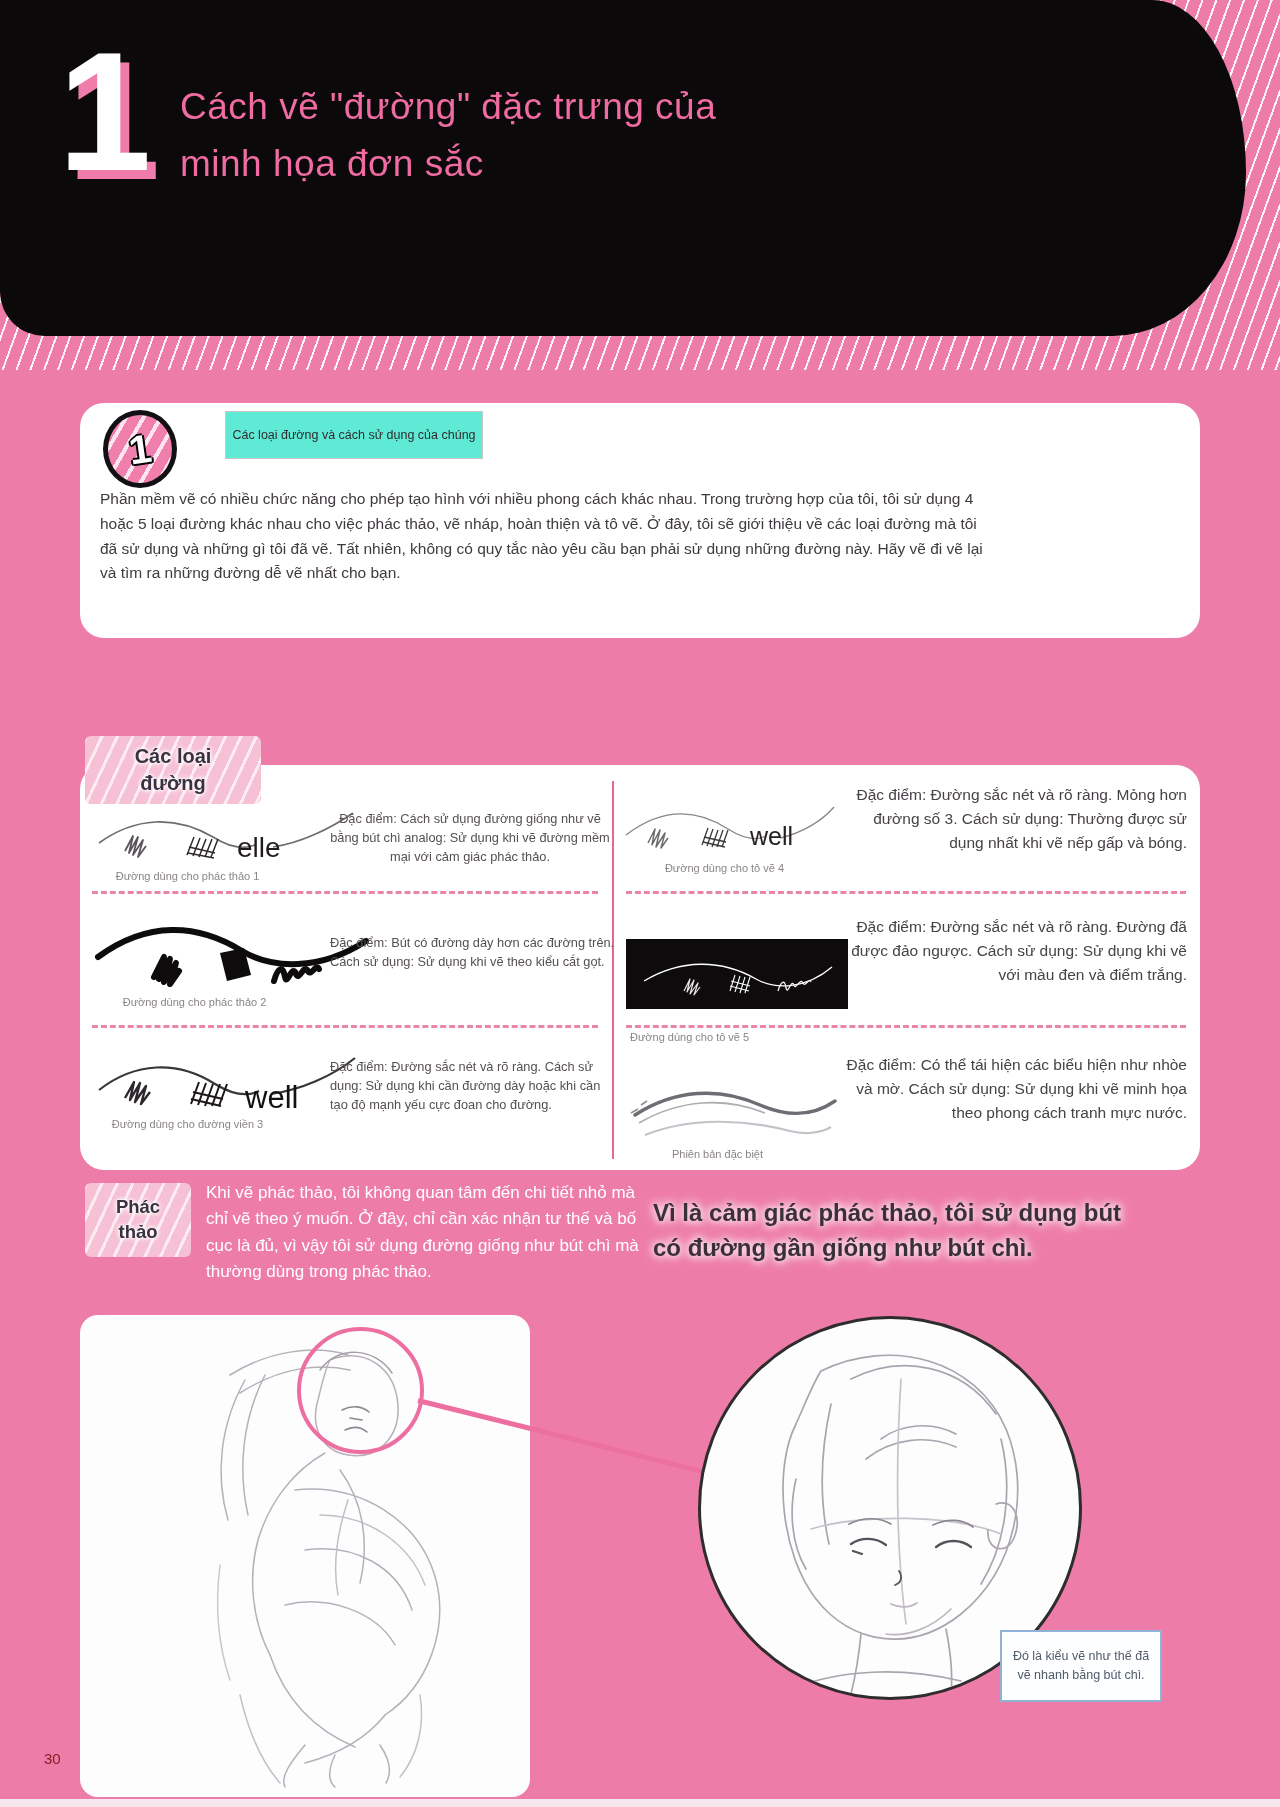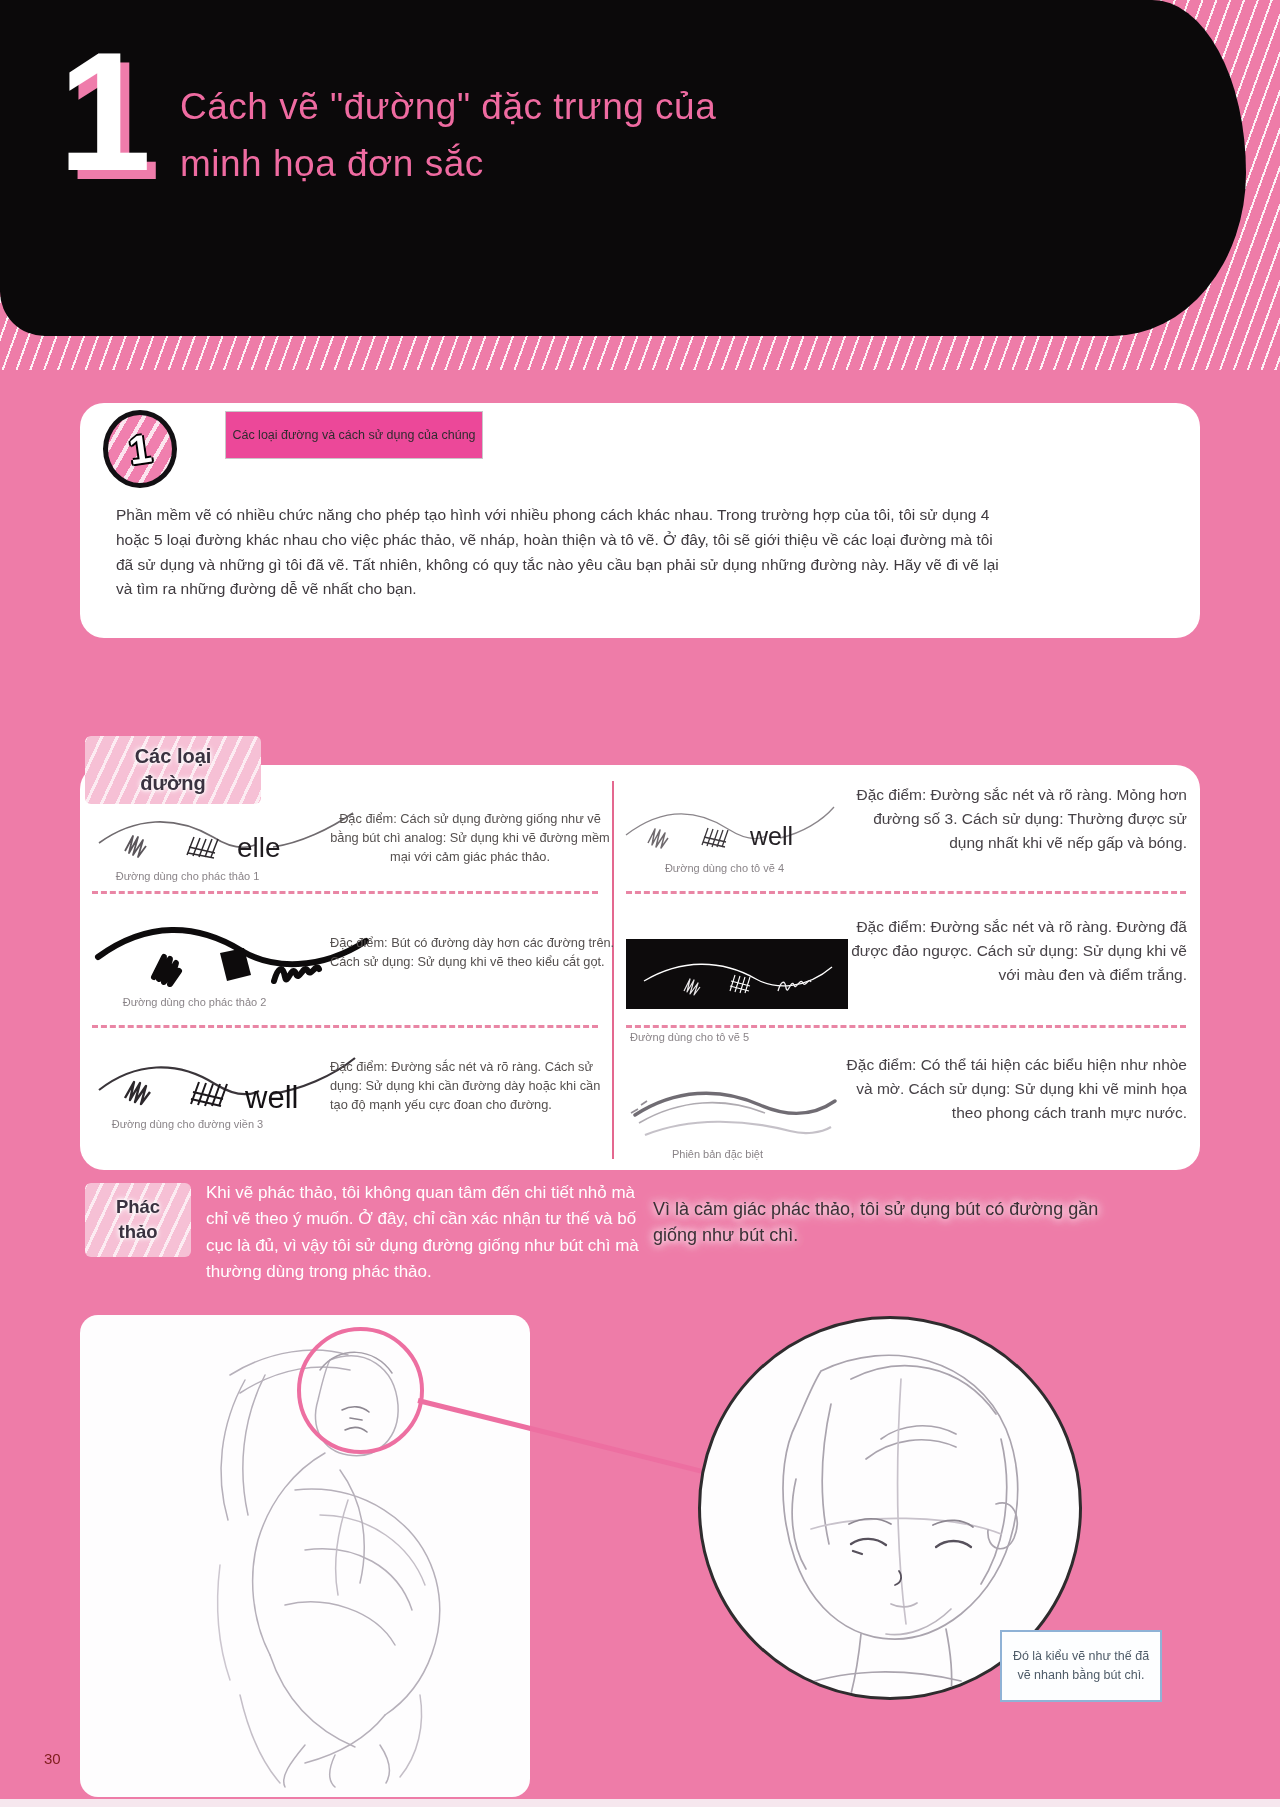--- a/index.html
+++ b/index.html
@@ -19,23 +19,23 @@
   
   .card{position:absolute;background:#ffffff;border-radius:24px;}
   .card-intro{left:80px;top:403px;width:1120px;height:235px;}
   .badge{position:absolute;left:23px;top:7px;width:74px;height:78px;border-radius:50%;
     border:5px solid #121013;box-sizing:border-box;
     background:repeating-linear-gradient(120deg,rgba(255,255,255,.8) 0 4px,rgba(255,255,255,0) 4px 15px),#f07fae;
     display:flex;align-items:center;justify-content:center;}
   .badge-num{font-size:40px;font-weight:bold;color:#fff;transform:rotate(-8deg);
     text-shadow:-2px 0 #000,2px 0 #000,0 -2px #000,0 2px #000,1.5px 1.5px #000,-1.5px 1.5px #000;}
   .heading-box{position:absolute;left:145px;top:8px;width:258px;height:48px;border:1px solid #c9c6c9;
-    background:#ec4899;display:flex;align-items:center;justify-content:center;
+    background:#5eead4;display:flex;align-items:center;justify-content:center;
     font-size:12.5px;color:#2f2b2f;text-align:center;line-height:1.3;padding:0 6px;box-sizing:border-box;}
-  .intro{position:absolute;left:20px;top:84px;width:888px;margin:16px;font-size:15.5px;line-height:1.6;
+  .intro{position:absolute;left:20px;top:84px;width:888px;margin:0;font-size:15.5px;line-height:1.6;
     color:#3f3a3f;}
 
   .tag{position:absolute;border-radius:6px;
     background:repeating-linear-gradient(115deg,rgba(255,255,255,.7) 0 3px,rgba(255,255,255,0) 3px 14px),#f6c0d5;
     color:#3a3240;text-align:center;font-weight:600;
     text-shadow:0 0 3px #fff,0 0 5px #fff,0 0 6px #fff;
     display:flex;flex-direction:column;align-items:center;justify-content:center;}
   .tag-linetypes{left:85px;top:736px;width:176px;height:68px;font-size:20px;line-height:1.35;z-index:3;}
   .tag-sketch{left:85px;top:1183px;width:106px;height:74px;font-size:18.5px;line-height:1.35;}
 
@@ -49,22 +49,22 @@
   .caption{position:absolute;font-size:11px;line-height:1.35;color:#8a8488;text-align:center;}
   .desc{position:absolute;margin:0;color:#55504f;}
   .desc-l{font-size:12.8px;line-height:1.5;}
   .desc-r{font-size:15.5px;line-height:1.55;color:#474247;text-align:right;}
   .ctr{text-align:center;} .lft{text-align:left;}
   .sample text{font-family:"Liberation Sans",sans-serif;}
 
   
   .sketch-body{position:absolute;left:206px;top:1180px;width:448px;margin:0;font-size:17px;
     line-height:1.55;color:#ffffff;}
-  .statement{position:absolute;left:653px;top:1196px;width:490px;margin:0;font-size:18px;
-    line-height:1.45;font-weight:400;color:#3a3136;
+  .statement{position:absolute;left:653px;top:1196px;width:490px;margin:0;font-size:24px;
+    line-height:1.45;font-weight:700;color:#3a3136;
     text-shadow:0 0 7px #ffd9e7,0 0 10px rgba(255,255,255,.95),0 0 14px rgba(255,214,230,.9);}
 
   .panel-sketch{position:absolute;left:80px;top:1315px;width:450px;height:482px;background:#fefdfe;
     border-radius:18px;overflow:hidden;}
   .zoom-circle-small{position:absolute;left:297px;top:1327px;width:127px;height:127px;border-radius:50%;
     border:4px solid #ed6fa1;box-sizing:border-box;z-index:4;}
   .connector{position:absolute;left:418px;top:1398px;width:302px;height:5px;background:#ed6fa1;
     transform:rotate(14deg);transform-origin:left center;z-index:3;}
   .big-circle{position:absolute;left:698px;top:1316px;width:384px;height:384px;border-radius:50%;
     background:#fefdfe;border:3px solid #2f2c2e;box-sizing:border-box;overflow:hidden;z-index:3;}

